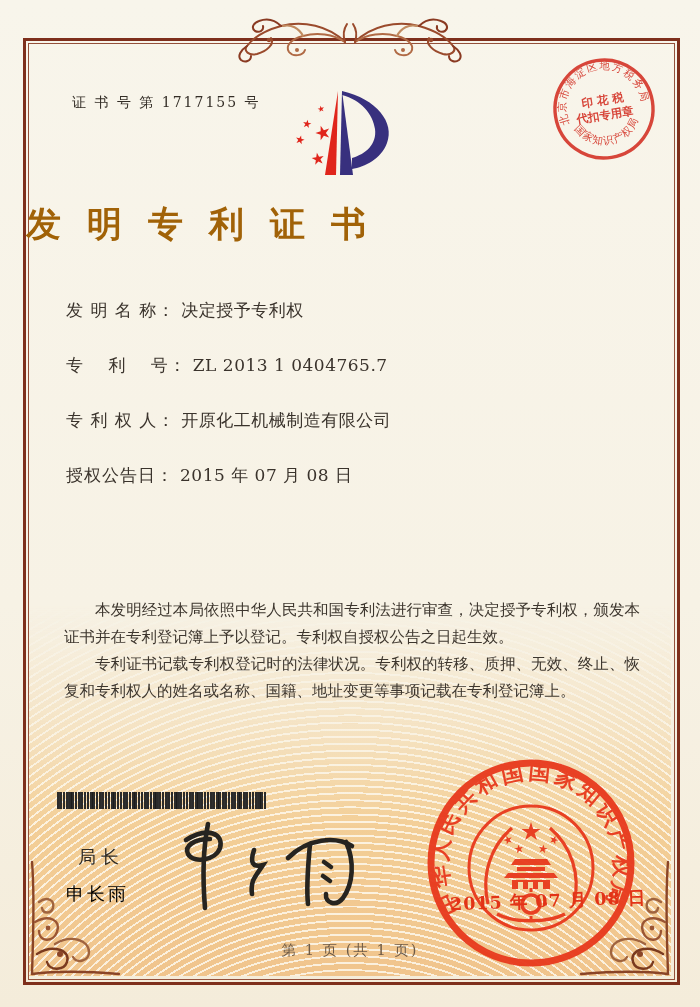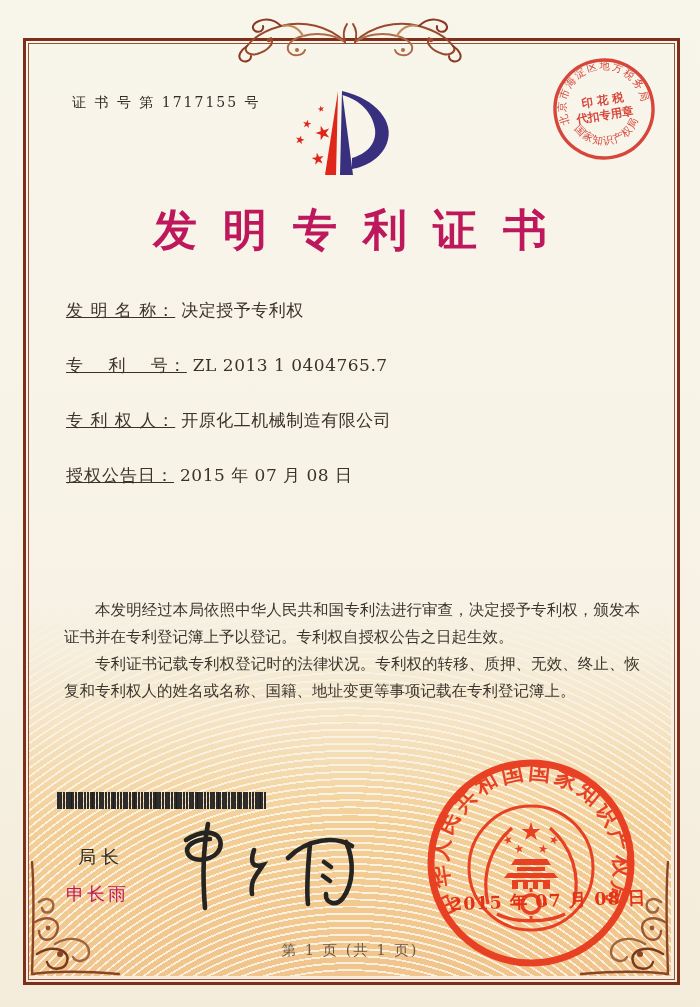--- a/index.html
+++ b/index.html
@@ -17,36 +17,36 @@
       repeating-radial-gradient(ellipse 160% 130% at 50% 142%,
         rgba(253,248,236,.85) 0px, rgba(253,248,236,.85) 1.6px,
         rgba(0,0,0,0) 1.6px, rgba(0,0,0,0) 6px),
       linear-gradient(180deg, rgba(247,226,188,0) 0%, rgba(247,221,172,.35) 55%,
         rgba(243,203,141,.85) 80%, #f0c48c 100%);
     -webkit-mask-image:linear-gradient(180deg,transparent 0%,transparent 60%,rgba(0,0,0,.55) 74%,#000 84%);
     mask-image:linear-gradient(180deg,transparent 0%,transparent 60%,rgba(0,0,0,.55) 74%,#000 84%);
   }
   .abs{position:absolute;}
   .cert-no{left:72px;top:94px;font-size:14px;letter-spacing:2px;color:#332d26;}
-  .title{left:0;top:201px;width:100%;text-align:center;font-size:44px;font-weight:600;
-    letter-spacing:26px;text-indent:26px;color:#be185d;}
+  .title{left:0;top:201px;width:100%;text-align:left;font-size:35px;font-weight:600;
+    letter-spacing:26px;text-indent:26px;color:#a16207;}
   .fields{left:66px;top:301px;width:570px;}
   .field-row{display:flex;margin-bottom:37px;font-size:17px;line-height:18px;white-space:nowrap;}
-  .field-label{letter-spacing:1px;text-decoration:underline;}
+  .field-label{letter-spacing:1px;}
   .field-value{margin-left:6px;letter-spacing:.5px;}
   .paras{left:64px;top:597px;width:576px;font-size:15.5px;line-height:27px;
     text-align:justify;color:#3d362e;}
   .paras p{margin:0;text-indent:2em;}
   .barcode{left:57px;top:792px;width:209px;height:17px;
     background-image:
       repeating-linear-gradient(90deg,#2b2b2b 0 2px,rgba(0,0,0,0) 2px 3px),
       repeating-linear-gradient(90deg,#1c1c1c 0 1px,rgba(0,0,0,0) 1px 7px),
       repeating-linear-gradient(90deg,#303030 0 3px,rgba(0,0,0,0) 3px 11px);}
   .sig-role{left:66px;top:845px;font-size:18px;letter-spacing:5px;color:#2e2a24;margin-left:12px;}
-  .sig-name{left:66px;top:882px;font-size:18px;letter-spacing:3px;color:#be185d;}
+  .sig-name{left:66px;top:882px;font-size:18px;letter-spacing:3px;color:#000000;}
   .sig-script{left:150px;top:810px;}
   .tax-stamp{left:549px;top:54px;transform:rotate(-9deg);}
   .seal{left:424px;top:756px;opacity:.95;}
   .seal-date{left:450px;top:889px;width:180px;font-size:17.5px;font-weight:bold;
     color:#e23317;letter-spacing:1px;transform:rotate(-2deg);white-space:nowrap;}
   .footer{left:0;top:941px;width:100%;text-align:center;font-size:14.5px;
     color:#6d5a46;letter-spacing:2px;}
   .logo{left:291px;top:85px;}
   .ornament-top{left:233px;top:12px;}
   .corner-bl{left:27px;top:858px;}

